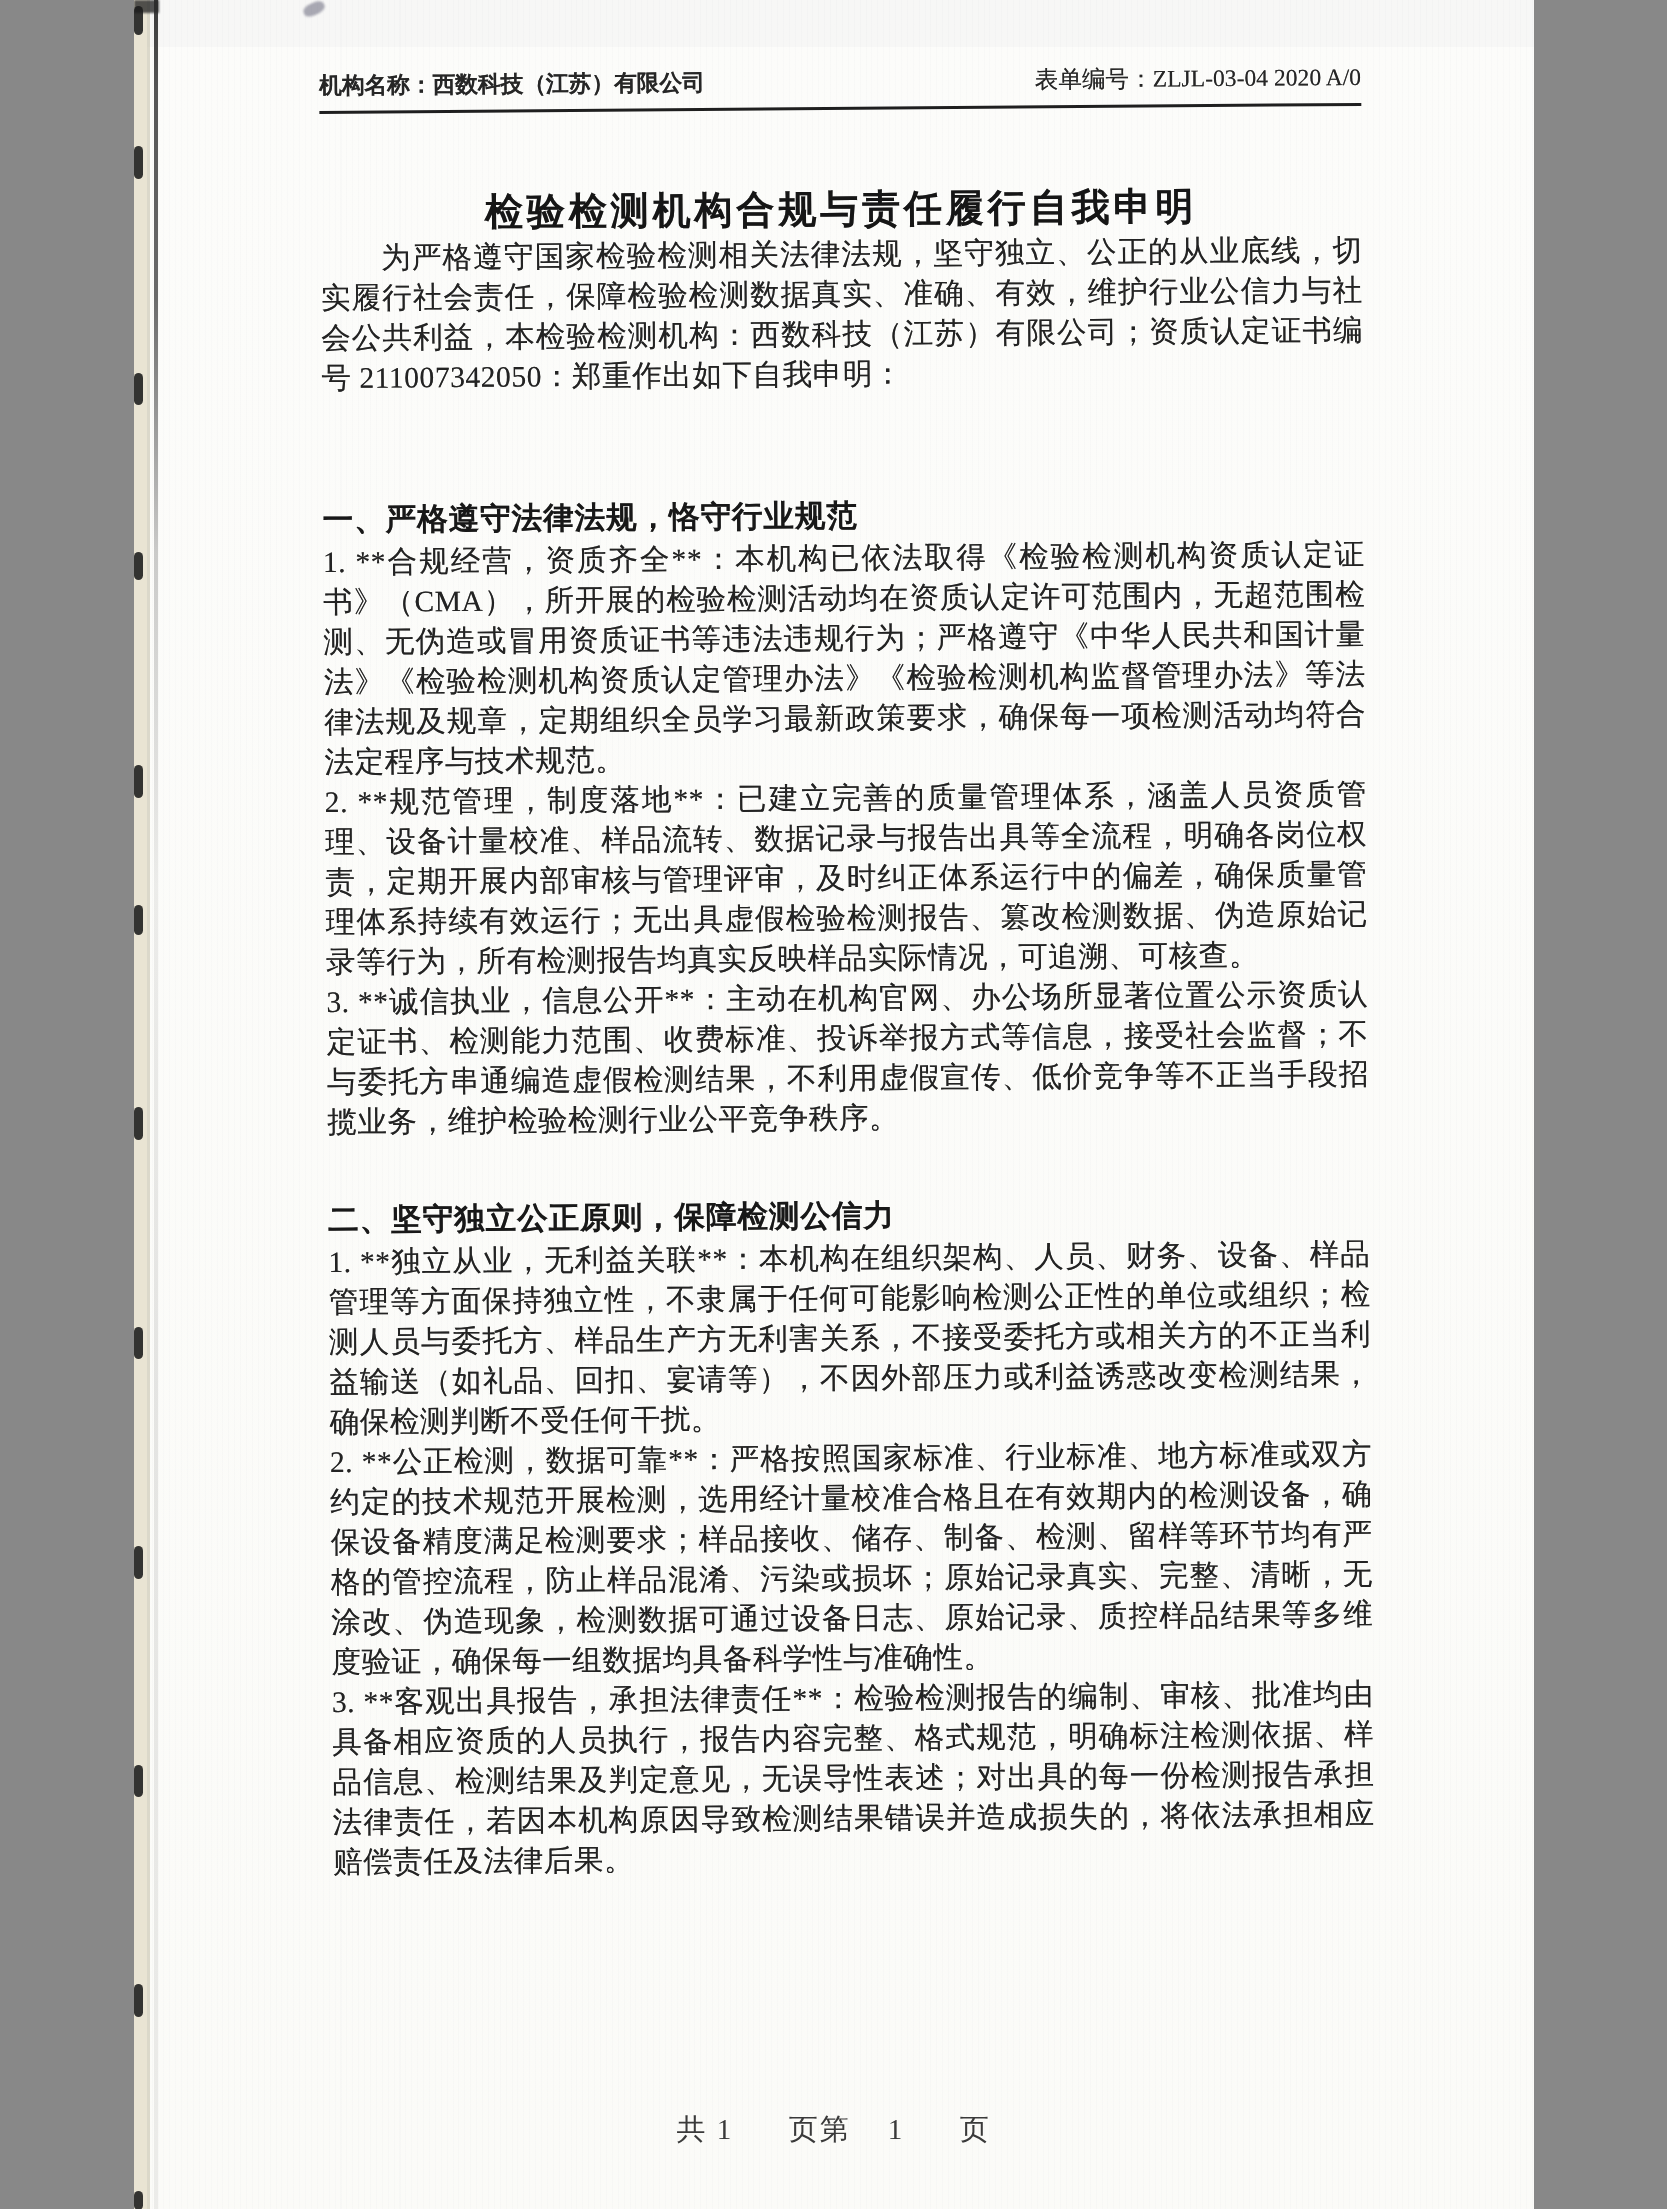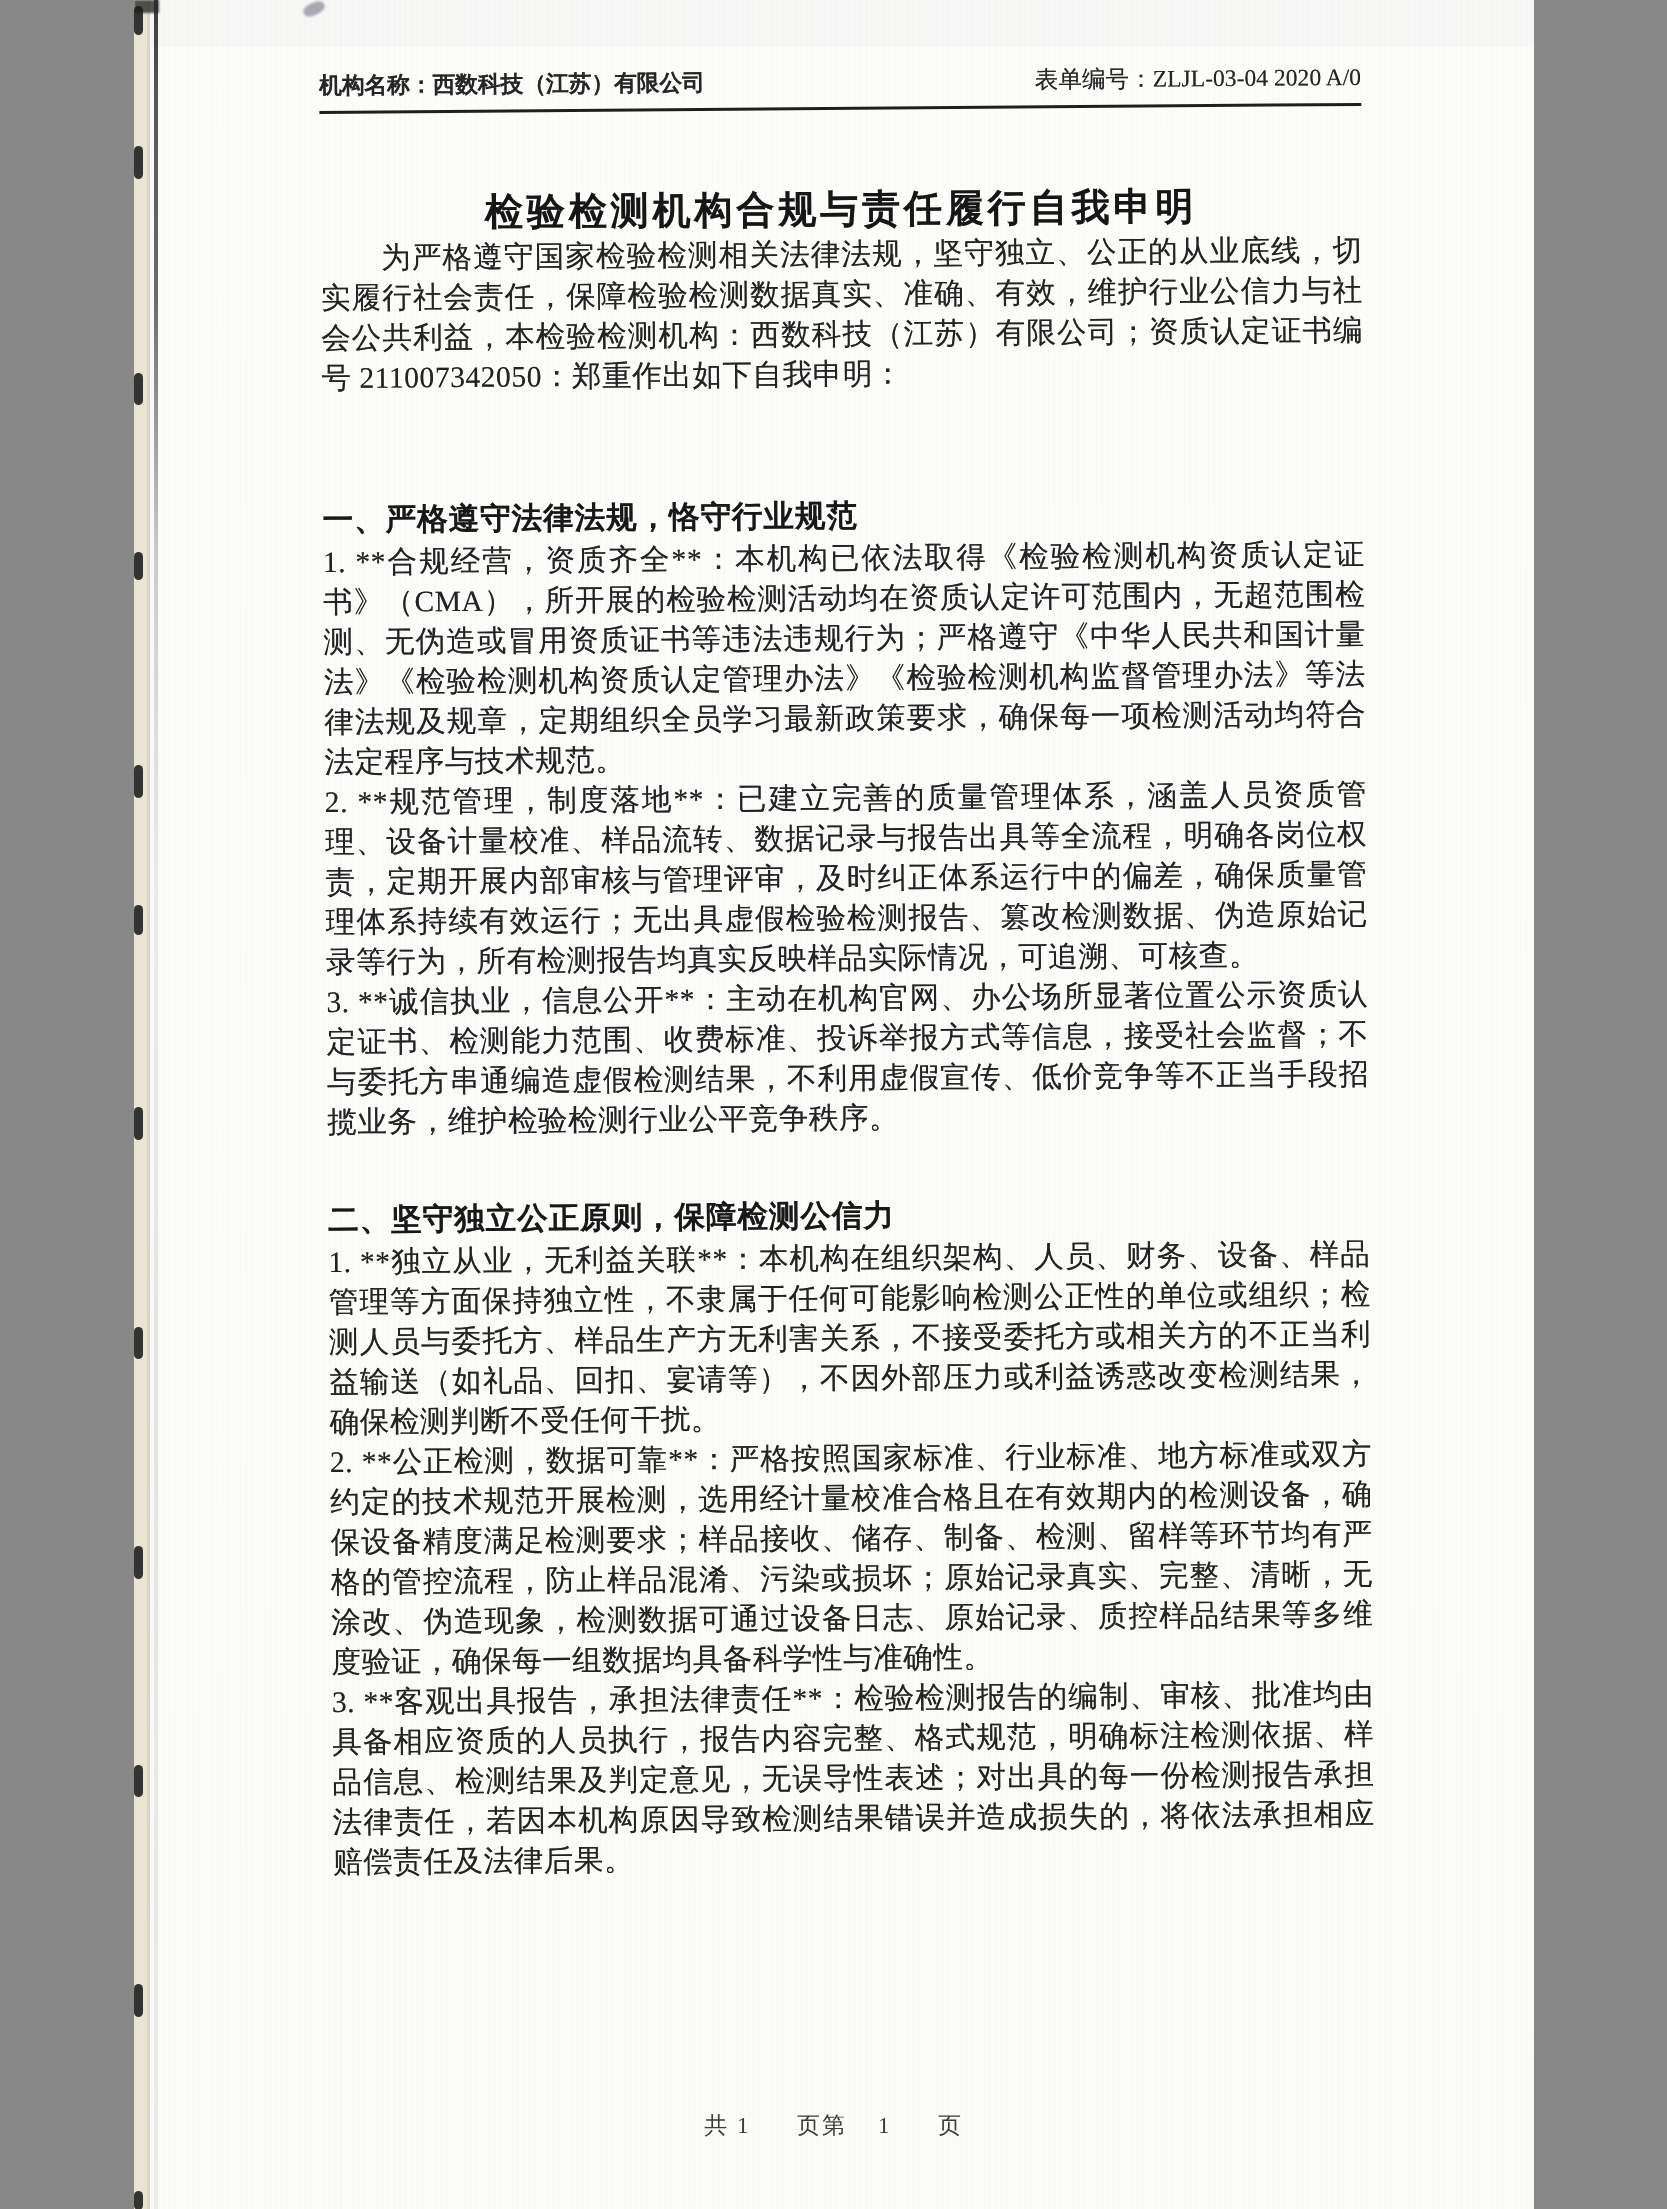--- a/index.html
+++ b/index.html
@@ -50,21 +50,21 @@
   }
   h2.sec{
     font-family:"Liberation Sans","DejaVu Sans",sans-serif;
     font-size:30.5px;line-height:45px;font-weight:800;color:#181818;
     margin:0;letter-spacing:1px;
   }
   h2.s1{margin-top:99px;}
   h2.s2{margin-top:55px;}
   .doc-footer{
     position:absolute;left:0;top:2110px;width:100%;
-    text-align:center;font-size:23px;color:#3a3a3a;white-space:pre;
+    text-align:center;font-size:29px;color:#3a3a3a;white-space:pre;
     letter-spacing:2px;
   }
   .seal{position:absolute;left:1471px;top:1323px;}
   .seal text{font-family:"Liberation Sans","DejaVu Sans",sans-serif;}
   .scan-watermark{
     position:absolute;left:1606px;top:2170px;
     font-family:"Liberation Sans","DejaVu Sans",sans-serif;
     font-size:12.8px;letter-spacing:1px;color:#c4c7d0;text-align:right;
   }
 </style>

